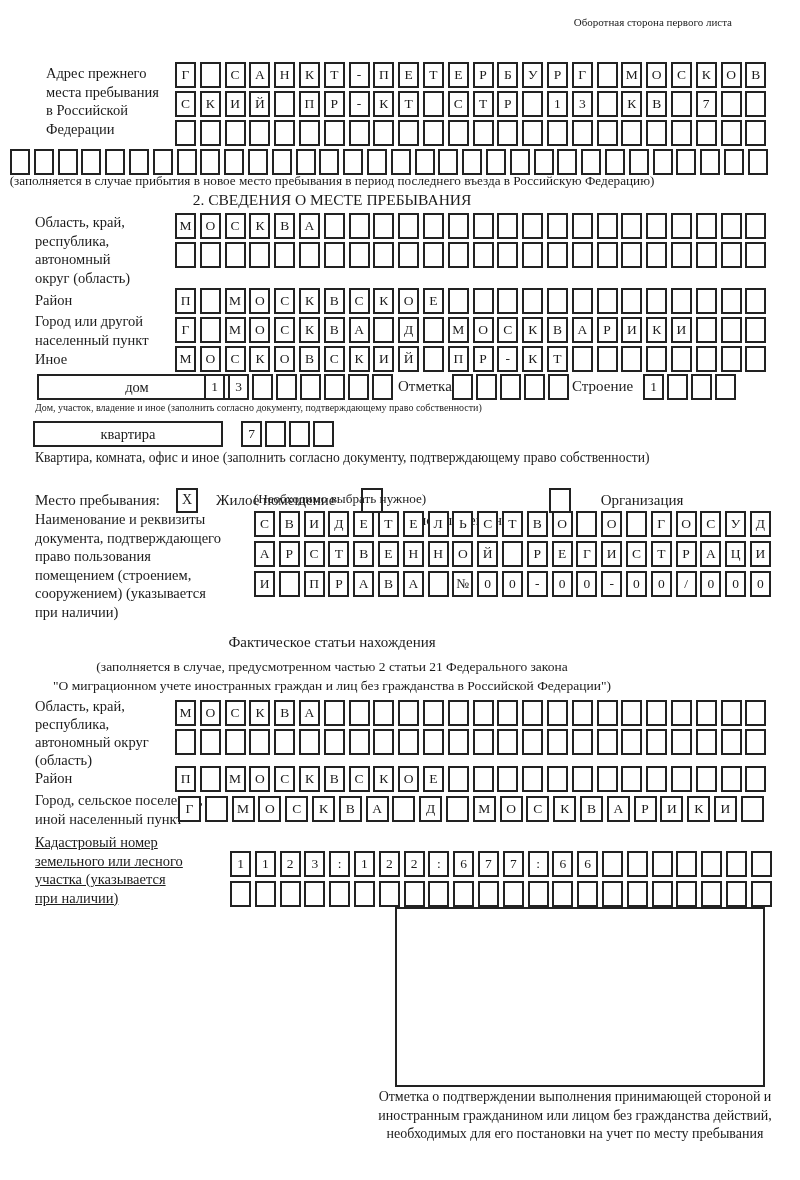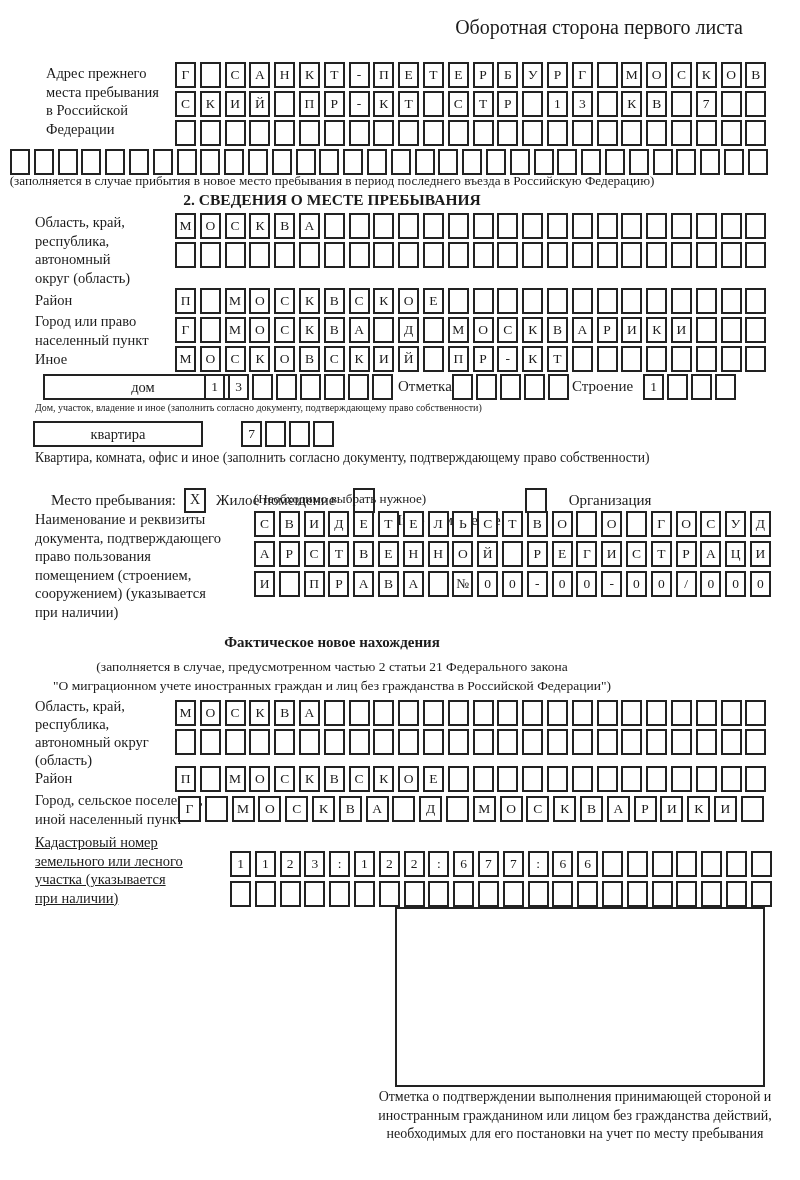--- a/index.html
+++ b/index.html
@@ -2,39 +2,39 @@
 <html><head>
 <meta charset="utf-8">
 <style>
   html,body{margin:0;padding:0;background:#ffffff;}
   body{width:800px;height:1180px;position:relative;overflow:hidden;
        font-family:"Liberation Serif","DejaVu Serif",serif;color:#1b1b1b;}
   .abs{position:absolute;}
   .lbl{font-size:14.5px;line-height:18.5px;white-space:pre-line;}
   .note{font-size:13.2px;}
   .center{left:0;width:664px;text-align:center;}
-  .heading{font-weight:bold;font-size:15.5px;}
+  .heading{font-weight:normal;font-size:15.5px;}
   .cellrow{position:absolute;display:flex;gap:3.8px;}
   .cell{box-sizing:border-box;flex:none;width:21px;height:26px;border:2px solid #222;
         background:#fff;font-size:13.5px;line-height:21px;text-align:center;}
   .cell.narrow{width:20px;}
   .cell.wide{width:23px;}
   .bigfield{box-sizing:border-box;position:absolute;border:2px solid #222;height:26px;
             text-align:center;font-size:14.5px;line-height:22px;background:#fff;}
   .inline-lbl{font-size:15px;line-height:25px;}
   .chk{box-sizing:border-box;flex:none;width:22px;height:25px;border:2px solid #222;
        background:#fff;text-align:center;font-size:14px;line-height:20px;}
   .stayrow{position:absolute;display:flex;align-items:center;}
   .stamp{position:absolute;border:2px solid #222;background:#fff;}
   .caption{font-size:14px;line-height:18.5px;text-align:center;}
 </style>
 </head>
 <body>
 
-<div class="abs" style="top:16px;right:57px;font-size:20px;">Оборотная сторона первого листа</div>
+<div class="abs" style="top:16px;right:68px;font-size:11px;">Оборотная сторона первого листа</div>
 
 <div class="abs lbl" style="left:46px;top:64px;width:140px;">Адрес прежнего
 места пребывания
 в Российской
 Федерации</div>
 <div class="cellrow" style="left:175px;top:62px;">
     <span class="cell">Г</span>
     <span class="cell"></span>
     <span class="cell">С</span>
     <span class="cell">А</span>
@@ -227,21 +227,21 @@
     <span class="cell"></span>
     <span class="cell"></span>
     <span class="cell"></span>
     <span class="cell"></span>
     <span class="cell"></span>
     <span class="cell"></span>
     <span class="cell"></span>
     <span class="cell"></span>
   </div>
 
-<div class="abs lbl" style="left:35px;top:312px;width:145px;">Город или право
+<div class="abs lbl" style="left:35px;top:312px;width:145px;">Город или другой
 населенный пункт</div>
 <div class="cellrow" style="left:175px;top:317px;">
     <span class="cell">Г</span>
     <span class="cell"></span>
     <span class="cell">М</span>
     <span class="cell">О</span>
     <span class="cell">С</span>
     <span class="cell">К</span>
     <span class="cell">В</span>
     <span class="cell">А</span>
@@ -284,21 +284,21 @@
     <span class="cell"></span>
     <span class="cell"></span>
     <span class="cell"></span>
     <span class="cell"></span>
     <span class="cell"></span>
     <span class="cell"></span>
     <span class="cell"></span>
     <span class="cell"></span>
   </div>
 
-<div class="bigfield" style="left:43px;top:374px;width:200px;">дом</div>
+<div class="bigfield" style="left:37px;top:374px;width:200px;">дом</div>
 <div class="cellrow" style="left:204px;top:374px;gap:3px;">
     <span class="cell">1</span>
     <span class="cell">3</span>
     <span class="cell"></span>
     <span class="cell"></span>
     <span class="cell"></span>
     <span class="cell"></span>
     <span class="cell"></span>
     <span class="cell"></span>
   </div>
@@ -312,30 +312,30 @@
   </div>
 <div class="abs inline-lbl" style="left:572px;top:374px;text-align:center;">Строение</div>
 <div class="cellrow" style="left:643px;top:374px;gap:3px;">
     <span class="cell">1</span>
     <span class="cell"></span>
     <span class="cell"></span>
     <span class="cell"></span>
   </div>
 <div class="abs" style="left:35px;top:402px;font-size:10px;">Дом, участок, владение и иное (заполнить согласно документу, подтверждающему право собственности)</div>
 
-<div class="bigfield" style="left:33px;top:421px;width:170px;">квартира</div>
+<div class="bigfield" style="left:33px;top:421px;width:190px;">квартира</div>
 <div class="cellrow" style="left:241px;top:421px;gap:3px;">
     <span class="cell">7</span>
     <span class="cell"></span>
     <span class="cell"></span>
     <span class="cell"></span>
   </div>
 <div class="abs" style="left:35px;top:450px;font-size:13.6px;">Квартира, комната, офис и иное (заполнить согласно документу, подтверждающему право собственности)</div>
 
-<div class="stayrow" style="left:51px;top:467px;">
+<div class="stayrow" style="left:35px;top:467px;gap:8px;">
   <span class="inline-lbl">Место пребывания:</span>
   <span class="chk" style="margin-left:8px;">X</span>
   <span class="inline-lbl" style="margin-left:10px;">Жилое помещение</span>
   <span class="chk" style="margin-left:18px;"></span>
   <span class="inline-lbl" style="margin-left:16px;margin-top:41px;">Иное помещение</span>
   <span class="chk" style="margin-left:24px;"></span>
   <span class="inline-lbl" style="margin-left:22px;">Организация</span>
 </div>
 <div class="abs note" style="left:90px;top:491px;width:500px;text-align:center;">(Необходимо выбрать нужное)</div>
 
@@ -408,21 +408,21 @@
     <span class="cell">0</span>
     <span class="cell">-</span>
     <span class="cell">0</span>
     <span class="cell">0</span>
     <span class="cell">/</span>
     <span class="cell">0</span>
     <span class="cell">0</span>
     <span class="cell">0</span>
   </div>
 
-<div class="abs heading center" style="top:634px;font-size:15px;">Фактическое новое нахождения</div>
+<div class="abs heading center" style="top:634px;font-size:15px;">Фактическое статьи нахождения</div>
 <div class="abs note center" style="top:659px;font-size:13.5px;">(заполняется в случае, предусмотренном частью 2 статьи 21 Федерального закона</div>
 <div class="abs note center" style="top:678px;font-size:13.5px;">"О миграционном учете иностранных граждан и лиц без гражданства в Российской Федерации")</div>
 
 <div class="abs lbl" style="left:35px;top:697px;width:150px;line-height:18px;">Область, край,
 республика,
 автономный округ
 (область)</div>
 <div class="cellrow" style="left:175px;top:700px;">
     <span class="cell">М</span>
     <span class="cell">О</span>

